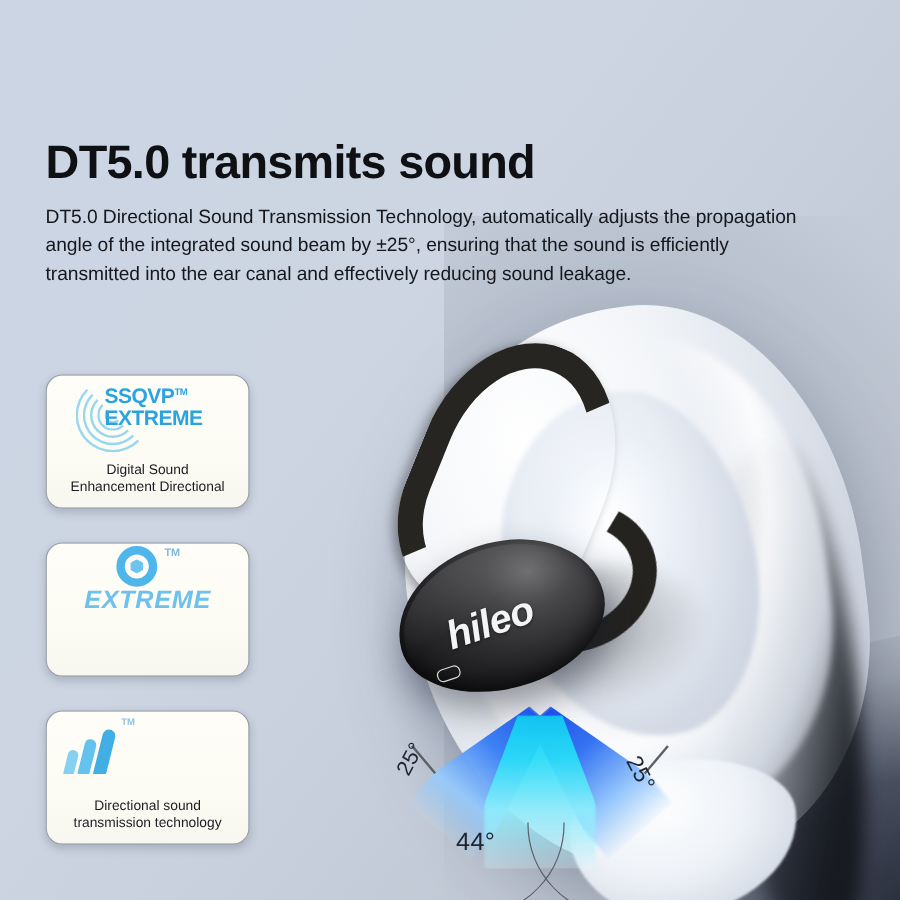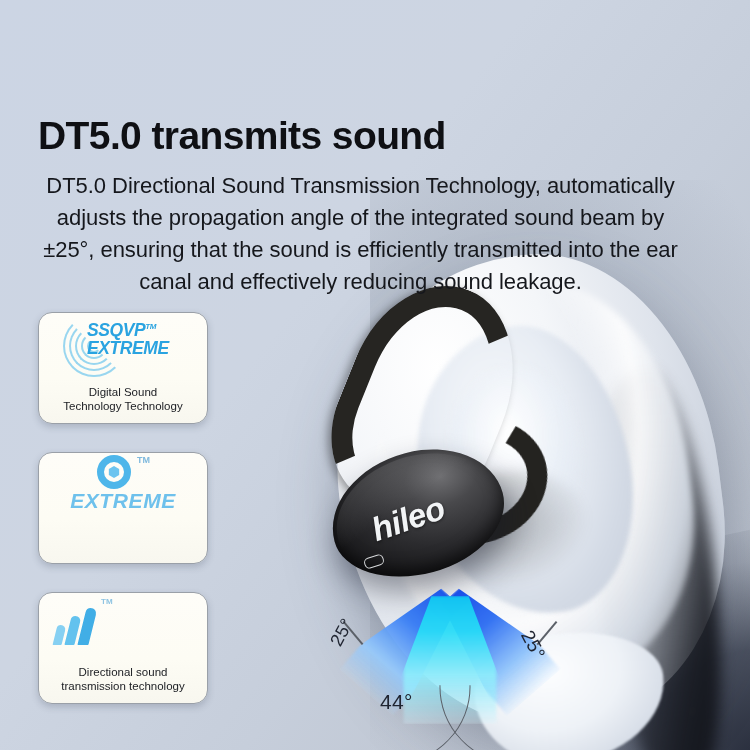--- a/index.html
+++ b/index.html
@@ -248,24 +248,23 @@
     font-weight: 700;
     line-height: 1.16;
     letter-spacing: -.6px;
     margin-top: 45px;
   }
   .body {
     position: absolute;
     left: 38px; top: 170px;
     width: 645px;
     color: #15171c;
-    font-size: 22px;
+    font-size: 16px;
     line-height: 1.46;
     letter-spacing: -.05px;
-    text-align: center;
   }
 
   
   .badges { position: absolute; left: 38px; top: 312px; width: 172px; }
   .badge {
     position: relative;
     width: 170px;
     height: 112px;
     margin-bottom: 28px;
     border-radius: 14px;
@@ -305,21 +304,20 @@
   .b1-rings i:nth-child(4){ left:8px;  top:6px;  width:46px;  height:46px; }
   .b1-rings i:nth-child(5){ left:2px;  top:0px;  width:58px;  height:58px; }
   .b1-text {
     position: absolute;
     left: 48px; top: 8px;
     color: #2aa3e0;
     font-size: 17.5px;
     font-weight: 700;
     line-height: 1.05;
     letter-spacing: -.4px;
-    font-style: italic;
   }
   .tm { font-size: 8px; vertical-align: super; font-weight: 700; }
 
   
   .b2-icon {
     position: absolute;
     left: 58px; top: 2px;
     width: 34px; height: 34px;
     border: 7px solid #4eb6ea;
     border-radius: 50%;
@@ -443,21 +441,21 @@
             <i></i>
             <i></i>
         </div>
         <div class="b1-text">
           <span>SSQVP</span><span class="tm">TM</span><br>
           <span>EXTREME</span>
         </div>
       </div>
       <div class="badge-cap">
         <span>Digital Sound</span><br>
-        <span>Technology Technology</span>
+        <span>Enhancement Directional</span>
       </div>
     </div>
 
     <div class="badge">
       <div class="badge-logo">
         <div class="b2-icon">
           <div class="b2-hex"></div>
         </div>
         <div class="b2-tm">TM</div>
         <div class="b2-text">EXTREME</div>

